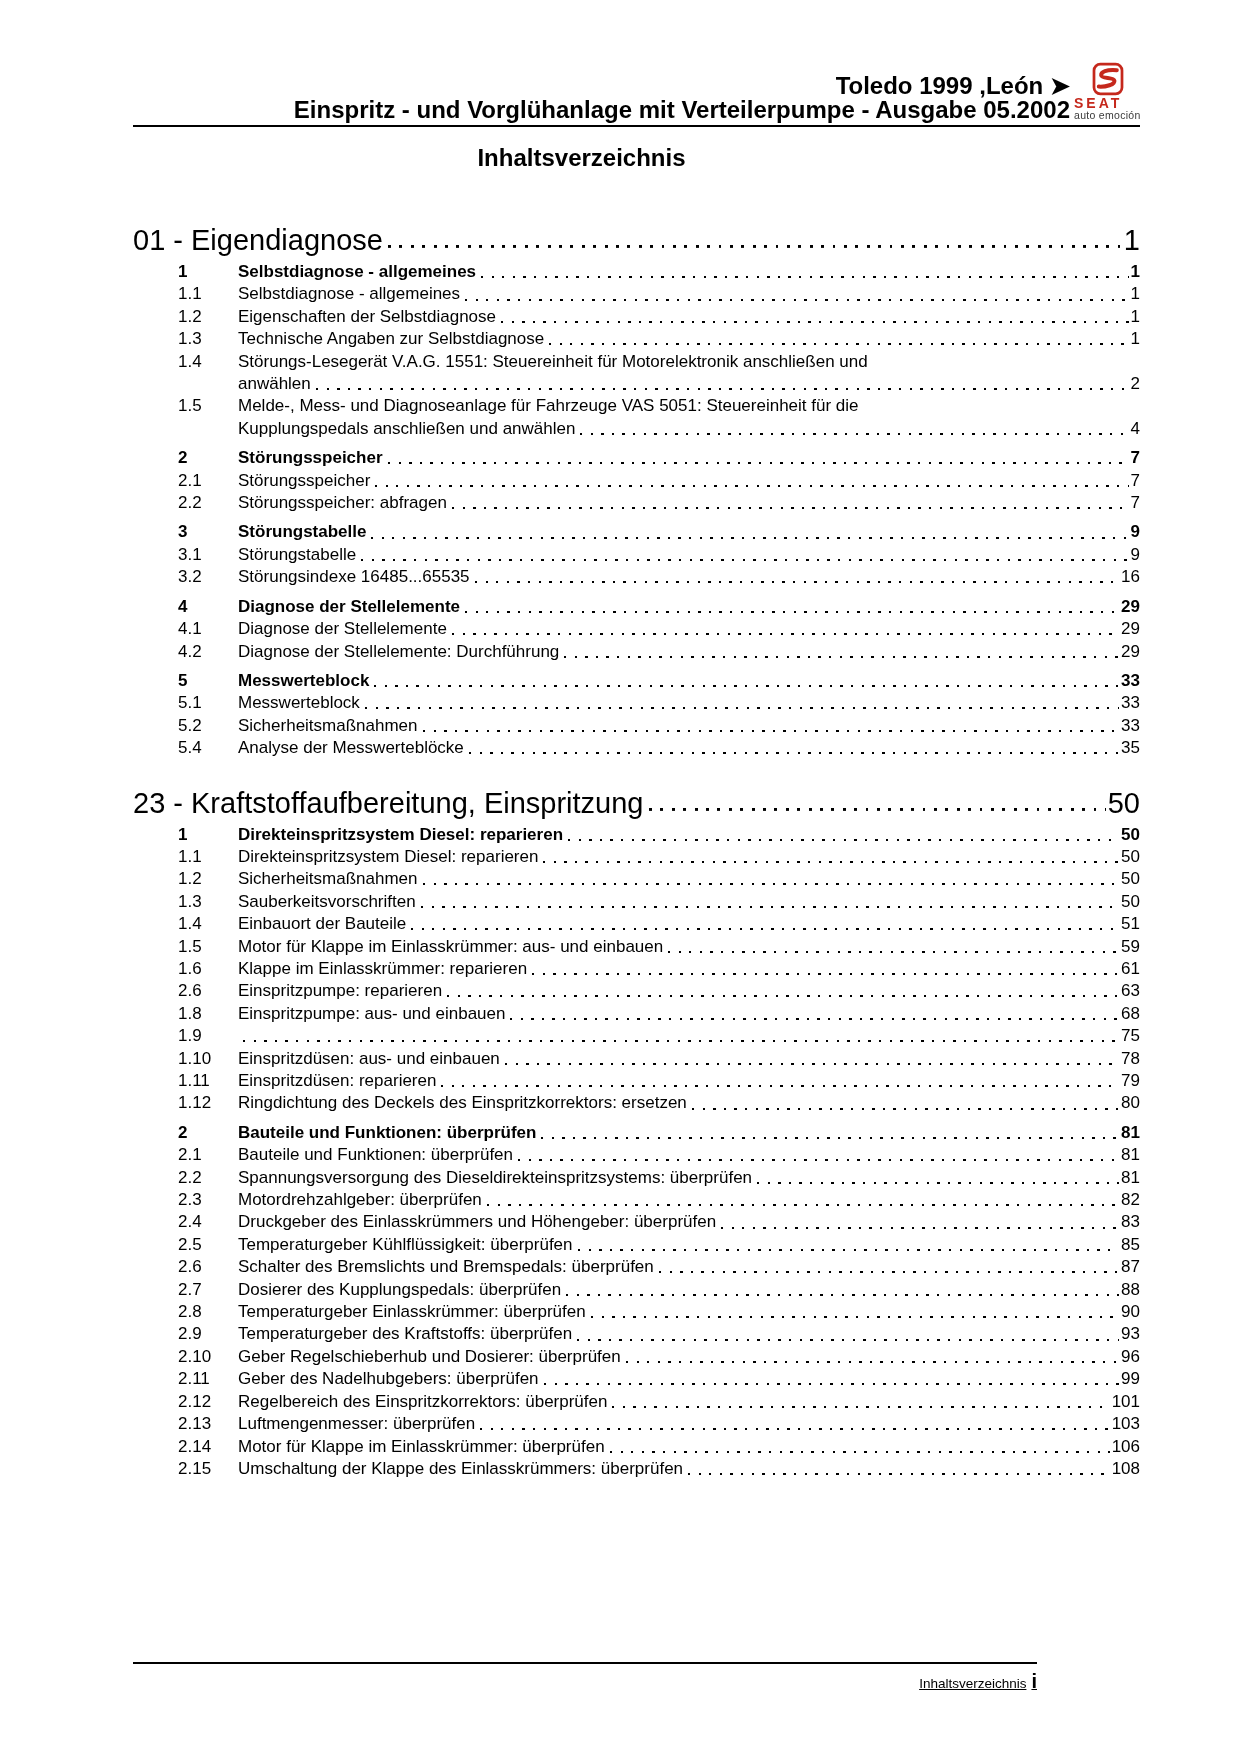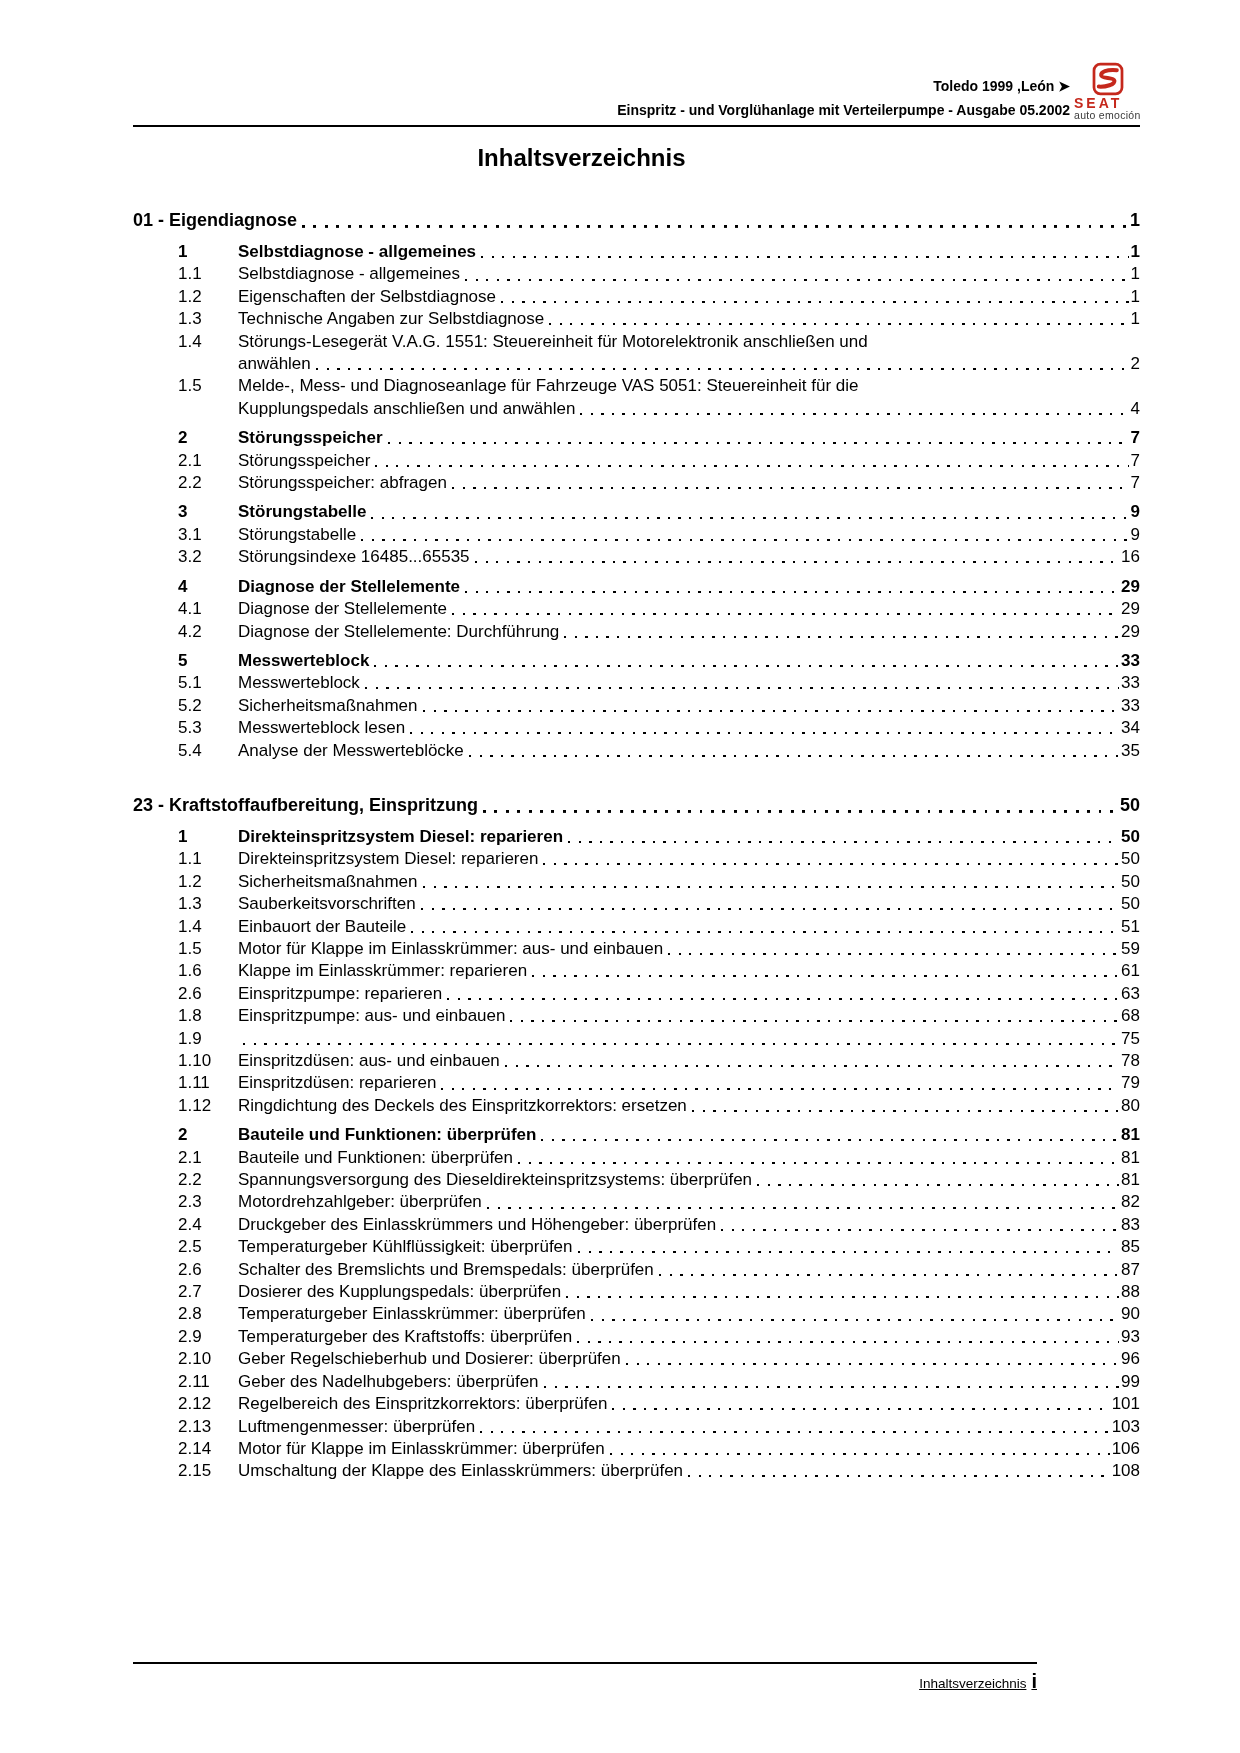--- a/index.html
+++ b/index.html
@@ -4,21 +4,21 @@
 <style>
   html,body { margin:0; padding:0; background:#ffffff; }
   .page {
     position:relative; width:1240px; height:1753px; background:#ffffff;
     font-family:"Liberation Sans", sans-serif; color:#000; overflow:hidden;
   }
 
   
   .header-text {
     position:absolute; top:74px; right:170px; text-align:right;
-    font-weight:bold; font-size:14px; line-height:24px; white-space:nowrap;
+    font-weight:bold; font-size:24px; line-height:24px; white-space:nowrap;
   }
   .logo {
     position:absolute; top:62px; right:98px; width:68px; text-align:left;
   }
   .logo svg { display:block; margin:0 auto; }
   .logo-brand {
     display:block; margin-top:1px; font-weight:bold; font-size:14px;
     letter-spacing:3px; line-height:13px;
   }
   .logo-tagline {
@@ -30,22 +30,22 @@
   .page-title {
     position:absolute; left:133px; top:144px; width:897px;
     text-align:center; font-weight:bold; font-size:24px;
   }
 
   
   .toc { position:absolute; left:133px; top:207px; width:1007px; }
   .toc-chapter + .toc-chapter { margin-top:30px; }
 
   .chapter-row {
-    display:flex; align-items:baseline; font-weight:bold;
-    font-size:18px; line-height:27px; margin-bottom:7px;
+    display:flex; align-items:baseline; font-weight:normal;
+    font-size:29px; line-height:27px; margin-bottom:7px;margin-top:20px;
   }
   .entry-row { display:flex; align-items:baseline; font-size:17px; line-height:22.4px; }
   .entry-row.bold { font-weight:bold; margin-top:7px; }
 
   .entry-num { flex:none; margin-left:45px; width:60px; }
   .entry-title, .chapter-label { flex:none; white-space:nowrap; }
 
   .leader {
     flex:1 1 auto; min-width:14px; align-self:stretch; margin-left:5px; margin-right:2px;
     background-image:repeating-linear-gradient(to right, #000 0 2.3px, transparent 2.3px 10.6px);
@@ -205,26 +205,20 @@
           <span class="leader"></span>
           <span class="page-num">33</span>
         </div>
         <div class="entry-row">
           <span class="entry-num">5.2</span>
           <span class="entry-title">Sicherheitsmaßnahmen</span>
           <span class="leader"></span>
           <span class="page-num">33</span>
         </div>
         <div class="entry-row">
-          <span class="entry-num">5.3</span>
-          <span class="entry-title">Messwerteblock lesen</span>
-          <span class="leader"></span>
-          <span class="page-num">34</span>
-        </div>
-        <div class="entry-row">
           <span class="entry-num">5.4</span>
           <span class="entry-title">Analyse der Messwerteblöcke</span>
           <span class="leader"></span>
           <span class="page-num">35</span>
         </div>
       </section>
       <section class="toc-chapter">
         <div class="chapter-row">
           <span class="chapter-label">23 - Kraftstoffaufbereitung, Einspritzung</span>
           <span class="leader chapter-leader"></span>

